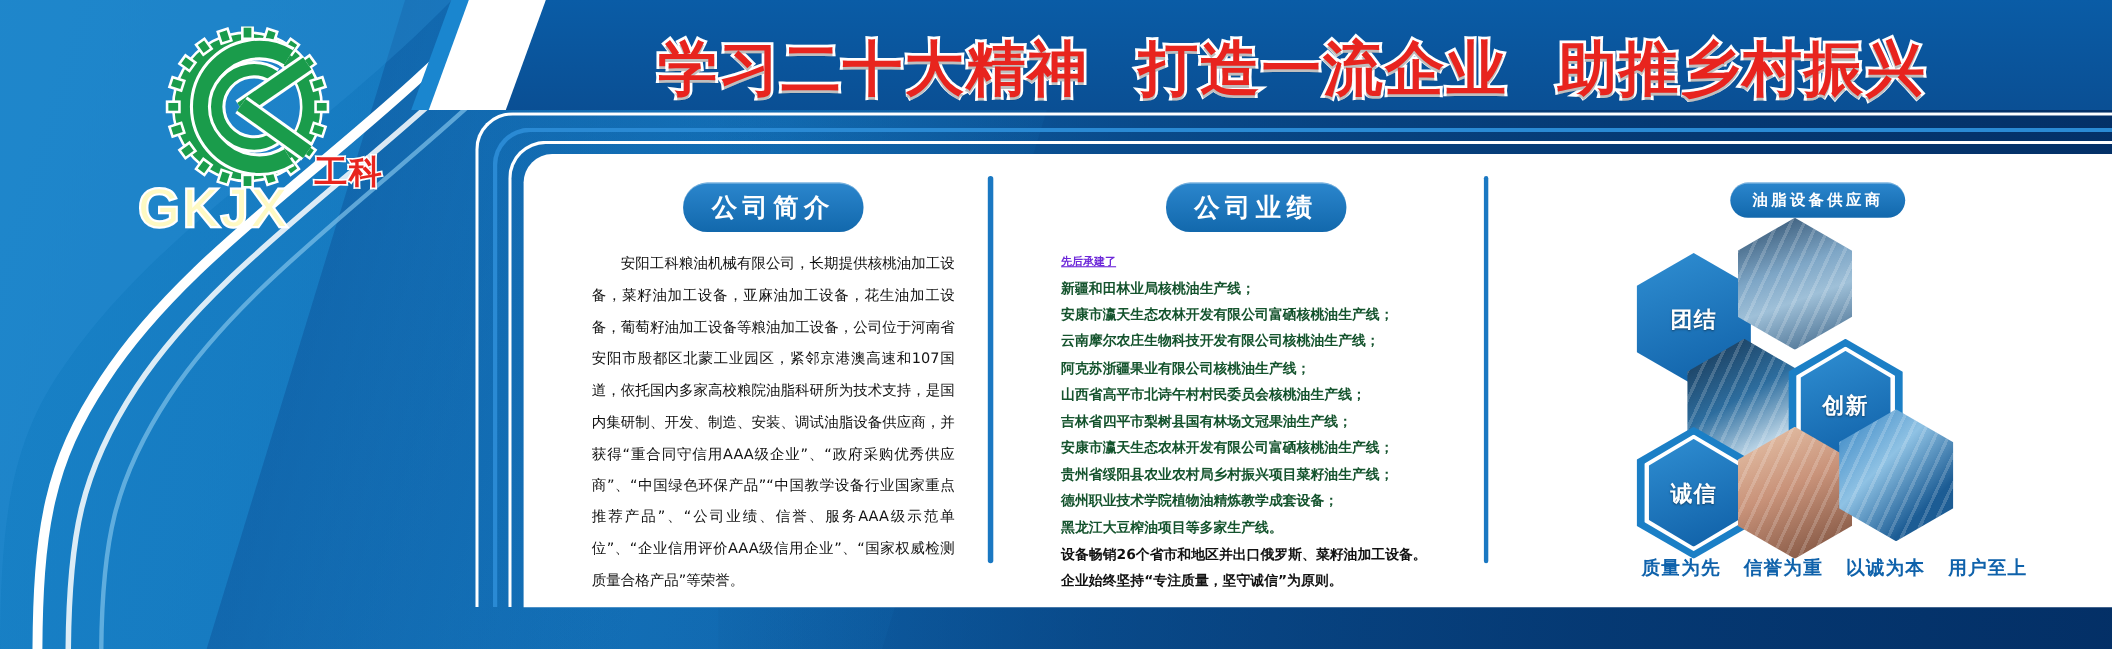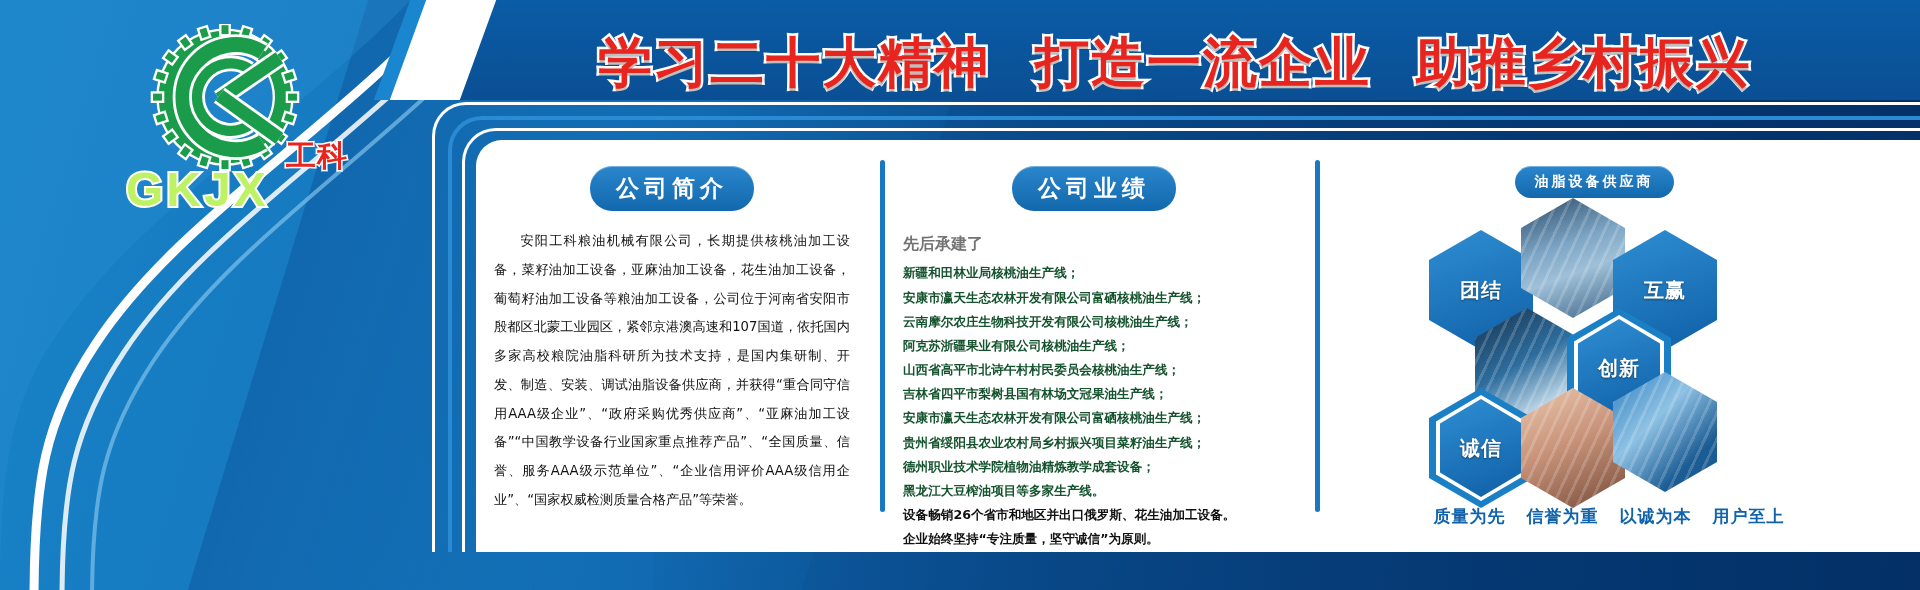--- a/index.html
+++ b/index.html
@@ -72,21 +72,21 @@
   .gear-svg { position:absolute; left:18px; top:0; }
   .logo-cn {
     position:absolute; right:-6px; top:112px;
     font-size:30px; font-weight:bold; color:#e8241e;
     -webkit-text-stroke:3px #fff; paint-order: stroke fill;
     letter-spacing:1px;
     font-family:"DejaVu Sans","Liberation Sans",sans-serif;
   }
   .logo-en {
     position:absolute; left:14px; top:138px;
-    font-size:48px; font-weight:bold; color:#bef264;
+    font-size:48px; font-weight:normal; color:#fef9c3;
     -webkit-text-stroke:4px #fff; paint-order: stroke fill;
     letter-spacing:3px;
     font-family:"Liberation Sans",sans-serif;
   }
 
   
   .board-outer {
     position:absolute; left:432px; top:100px;
     width:1488px; height:450px;
   }
@@ -100,21 +100,21 @@
 
   .board {
     position:absolute; left:44px; top:40px;
     width:1444px; height:412px;
     background:#ffffff;
     border-radius:26px 0 0 0;
     display:flex;
     overflow:hidden;
   }
 
-  .panel { position:relative; height:100%; padding:14px 30px 0 18px; }
+  .panel { position:relative; height:100%; padding:14px 30px 0 18px;margin-left:44px; }
   .panel.p1 { width:404px; }
   .panel.p2 { width:430px; }
   .panel.p3 { width:560px; }
   .divider { width:5px; background:#1a78c2; margin:20px 0 40px 0; border-radius:3px;}
 
   .pill {
     margin: 12px auto 0 auto;
     background: linear-gradient(180deg,#2b86cd,#1268ac);
     color:#fff; font-weight:bold;
     border-radius:22px;
@@ -133,24 +133,25 @@
     font-size:13.2px;
     line-height:2.18;
     color:#111;
     text-align:justify;
     text-indent:2em;
     font-family:"DejaVu Sans","Liberation Sans",sans-serif;
   }
 
   .ach-intro {
     margin-top:18px;
-    font-size:16px;
-    color:#737373; font-weight:bold;
+    font-size:10px;
+    color:#6d28d9; font-weight:bold;
     line-height:1.9;
     font-family:"DejaVu Sans","Liberation Sans",sans-serif;
+    text-decoration:underline;
   }
   .ach-list { margin-top:2px; }
   .ach-item {
     font-size:12.6px; line-height:1.92; color:#14532d; font-weight:bold;
     white-space:nowrap;
     font-family:Liberation Serif, serif;
   }
   .ach-foot {
     font-size:12.6px; line-height:1.92; color:#111; font-weight:bold;
     font-family:"DejaVu Sans","Liberation Sans",sans-serif;
@@ -286,59 +287,56 @@
 
   <div class="board-outer">
     <div class="board-line l1"></div>
     <div class="board-line l2"></div>
     <div class="board-line l3"></div>
 
     <div class="board">
 
       <div class="panel p1">
         <div class="pill">公司简介</div>
-        <div class="body-text">安阳工科粮油机械有限公司，长期提供核桃油加工设备，菜籽油加工设备，亚麻油加工设备，花生油加工设备，葡萄籽油加工设备等粮油加工设备，公司位于河南省安阳市殷都区北蒙工业园区，紧邻京港澳高速和107国道，依托国内多家高校粮院油脂科研所为技术支持，是国内集研制、开发、制造、安装、调试油脂设备供应商，并获得“重合同守信用AAA级企业”、“政府采购优秀供应商”、“亚麻油加工设备”“中国教学设备行业国家重点推荐产品”、“全国质量、信誉、服务AAA级示范单位”、“企业信用评价AAA级信用企业”、“国家权威检测质量合格产品”等荣誉。</div>
+        <div class="body-text">安阳工科粮油机械有限公司，长期提供核桃油加工设备，菜籽油加工设备，亚麻油加工设备，花生油加工设备，葡萄籽油加工设备等粮油加工设备，公司位于河南省安阳市殷都区北蒙工业园区，紧邻京港澳高速和107国道，依托国内多家高校粮院油脂科研所为技术支持，是国内集研制、开发、制造、安装、调试油脂设备供应商，并获得“重合同守信用AAA级企业”、“政府采购优秀供应商”、“中国绿色环保产品”“中国教学设备行业国家重点推荐产品”、“公司业绩、信誉、服务AAA级示范单位”、“企业信用评价AAA级信用企业”、“国家权威检测质量合格产品”等荣誉。</div>
       </div>
 
       <div class="divider"></div>
 
       <div class="panel p2">
         <div class="pill">公司业绩</div>
         <div class="ach-intro">先后承建了</div>
         <div class="ach-list">
           <div class="ach-item">新疆和田林业局核桃油生产线；</div>
           <div class="ach-item">安康市瀛天生态农林开发有限公司富硒核桃油生产线；</div>
           <div class="ach-item">云南摩尔农庄生物科技开发有限公司核桃油生产线；</div>
           <div class="ach-item">阿克苏浙疆果业有限公司核桃油生产线；</div>
           <div class="ach-item">山西省高平市北诗午村村民委员会核桃油生产线；</div>
           <div class="ach-item">吉林省四平市梨树县国有林场文冠果油生产线；</div>
           <div class="ach-item">安康市瀛天生态农林开发有限公司富硒核桃油生产线；</div>
           <div class="ach-item">贵州省绥阳县农业农村局乡村振兴项目菜籽油生产线；</div>
           <div class="ach-item">德州职业技术学院植物油精炼教学成套设备；</div>
           <div class="ach-item">黑龙江大豆榨油项目等多家生产线。</div>
         </div>
-        <div class="ach-foot">设备畅销26个省市和地区并出口俄罗斯、花生油加工设备。</div>
+        <div class="ach-foot">设备畅销26个省市和地区并出口俄罗斯、菜籽油加工设备。</div>
         <div class="ach-foot">企业始终坚持“专注质量，坚守诚信”为原则。</div>
       </div>
 
       <div class="divider"></div>
 
       <div class="panel p3">
         <div class="pill wide">油脂设备供应商</div>
 
         <div class="hex-wrap">
 
           <div class="hex solid" style="left:0px;  top:18px;">
             <span>团结</span>
           </div>
           <div class="hex photo-ship" style="left:92px; top:-14px;">
             <div class="photo-lines"></div>
-          </div>
-          <div class="hex solid" style="left:184px; top:18px;">
-            <span>互赢</span>
           </div>
 
           <div class="hex photo-plane" style="left:46px; top:96px;">
             <div class="photo-lines"></div>
           </div>
           <div class="hex ring" style="left:138px; top:96px;">
             <div class="inner"></div>
             <div class="inner2"></div>
             <span class="lbl">创新</span>
           </div>

